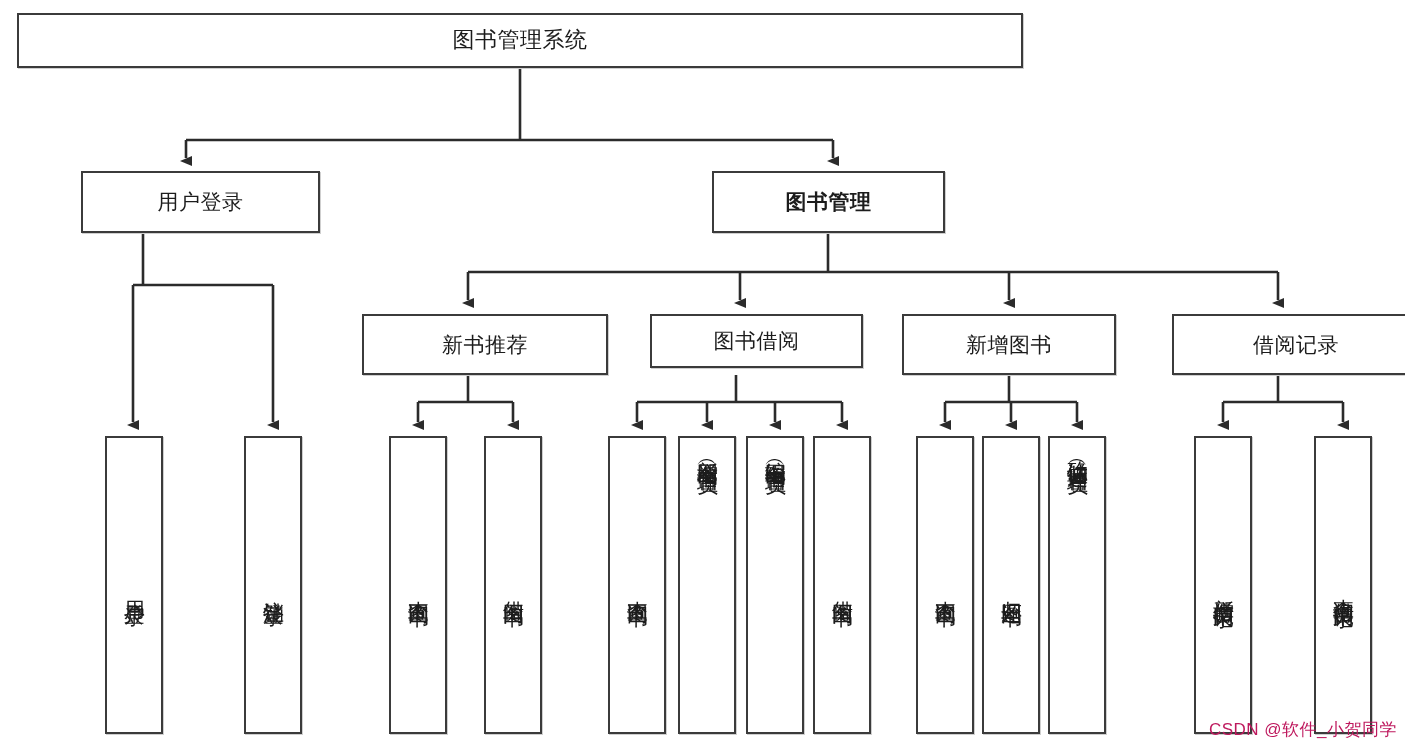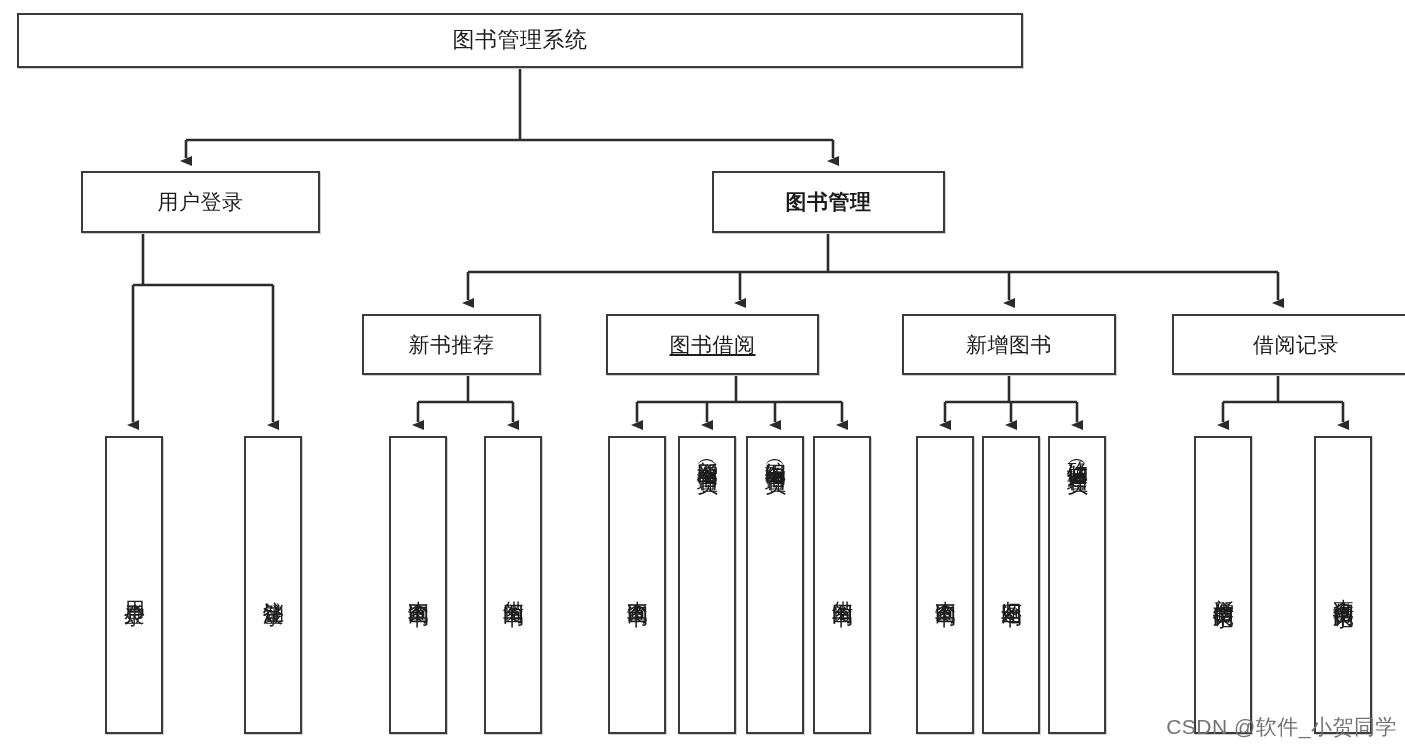--- a/index.html
+++ b/index.html
@@ -59,22 +59,22 @@
     color: #1c1c1c;
   }
   .vtext.centered {
     margin-top: auto;
     margin-bottom: auto;
   }
   .watermark {
     position: absolute;
     right: 8px;
     bottom: 6px;
-    font-size: 21px;
-    color: #737373;
+    font-size: 17px;
+    color: #be185d;
     letter-spacing: 0.5px;
     white-space: nowrap;
   }
 </style>
 </head>
 <body>
 
 <div id="canvas">
 
   <svg class="wires" viewBox="0 0 1405 747">
@@ -131,24 +131,24 @@
     <span>图书管理系统</span>
   </div>
 
   <div class="node h" style="left:81px; top:171px; width:239px; height:62px;">
     <span>用户登录</span>
   </div>
   <div class="node h" style="left:712px; top:171px; width:233px; height:62px;font-weight:bold;">
     <span>图书管理</span>
   </div>
 
-  <div class="node h" style="left:362px; top:314px; width:179px; height:61px;text-align:right;">
+  <div class="node h" style="left:362px; top:314px; width:246px; height:61px;text-align:right;">
     <span>新书推荐</span>
   </div>
-  <div class="node h" style="left:606px; top:314px; width:213px; height:61px;text-decoration:underline;">
+  <div class="node h" style="left:650px; top:314px; width:213px; height:54px;">
     <span>图书借阅</span>
   </div>
   <div class="node h" style="left:902px; top:314px; width:214px; height:61px;">
     <span>新增图书</span>
   </div>
   <div class="node h" style="left:1172px; top:314px; width:248px; height:61px;">
     <span>借阅记录</span>
   </div>
 
   <div class="node v" style="left:105px; top:436px; width:58px; height:298px;">

